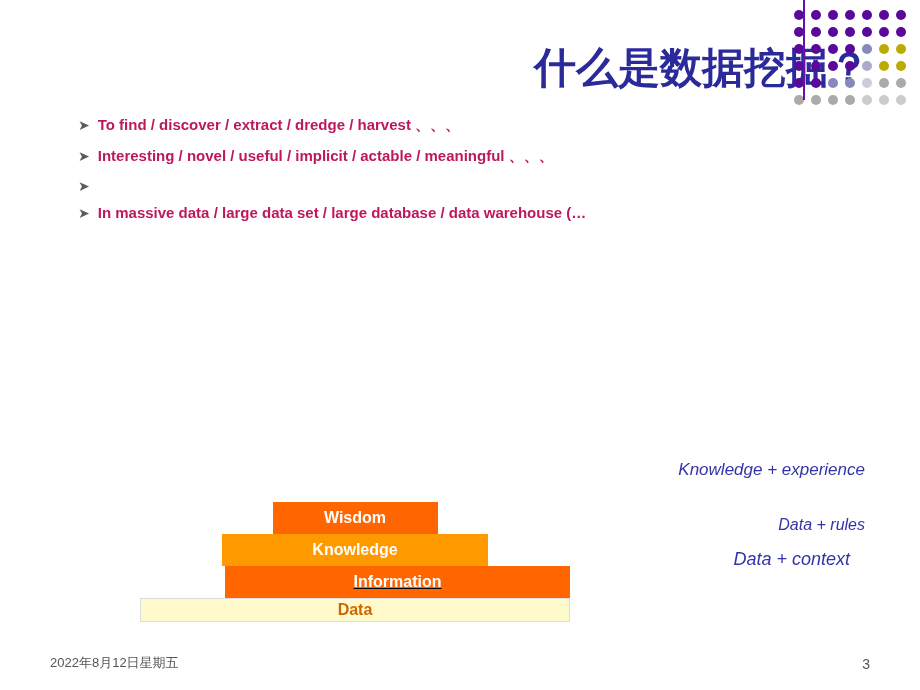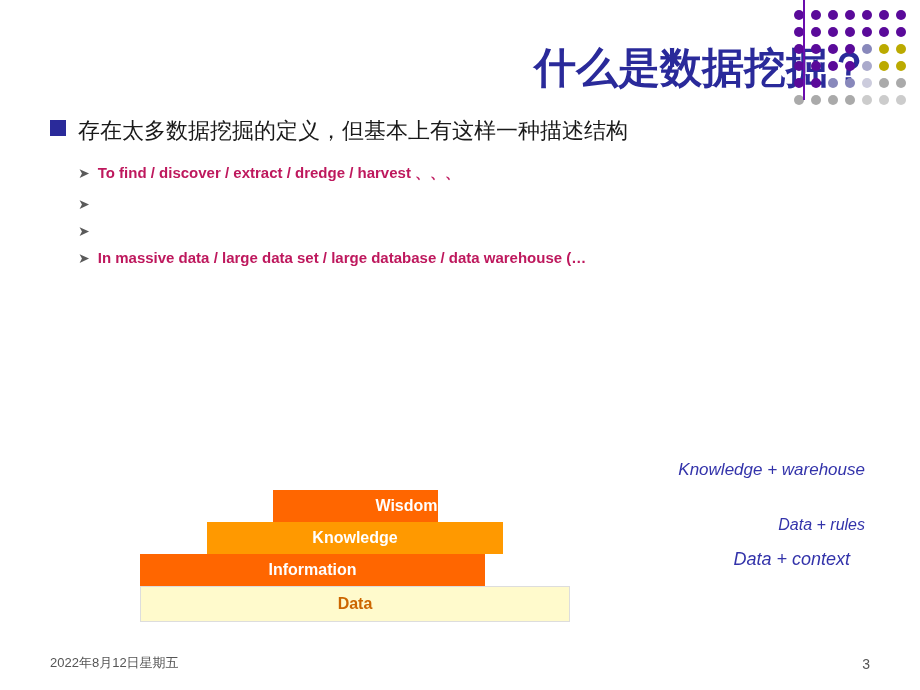--- a/index.html
+++ b/index.html
@@ -175,70 +175,67 @@
     <div class="dot" style="background:#aaaaaa;"></div>
     <div class="dot" style="background:#cccccc;"></div>
     <div class="dot" style="background:#cccccc;"></div>
     <div class="dot" style="background:#cccccc;"></div>
   </div>
 
   <div class="vert-line"></div>
 
   <h1 class="title chinese-text">什么是数据挖掘？</h1>
 
-  <div class="main-bullet">
-    <div class="main-bullet-icon"></div>
-    <div class="main-bullet-text chinese-text">存在太多数据挖掘的定义，但基本上有这样一种描述结构</div>
+
+  <div class="sub-bullets">
+    <div class="sub-bullet">
+      <span class="arrow-icon">➤</span>
+      <span class="sub-bullet-text">To find / discover / extract  / dredge / harvest 、、、</span>
+    </div>
+    <div class="sub-bullet">
+      <span class="arrow-icon">➤</span>
+      <span class="sub-bullet-text">Interesting / novel / useful / implicit / actable / meaningful 、、、</span>
+    </div>
+    <div class="sub-bullet">
+      <span class="arrow-icon">➤</span>
+    </div>
+    <div class="sub-bullet">
+      <span class="arrow-icon">➤</span>
+      <span class="sub-bullet-text">In massive data / large data set / large database / data warehouse (…</span>
+    </div>
   </div>
 
-  <div class="sub-bullets">
-    <div class="sub-bullet">
-      <span class="arrow-icon">➤</span>
-      <span class="sub-bullet-text">To find / discover / extract  / dredge / harvest 、、、</span>
-    </div>
-    <div class="sub-bullet">
-      <span class="arrow-icon">➤</span>
-    </div>
-    <div class="sub-bullet">
-      <span class="arrow-icon">➤</span>
-    </div>
-    <div class="sub-bullet">
-      <span class="arrow-icon">➤</span>
-      <span class="sub-bullet-text">In massive data / large data set / large database / data warehouse (…</span>
-    </div>
-  </div>
-
   <div style="position:absolute; bottom:68px; left:140px; width:430px;">
 
     <div style="display:flex; justify-content:center; margin-bottom:0;">
-      <div style="background:#ff6600; color:#fff; font-weight:bold; font-size:16px; text-align:right; padding:7px 0; width:165px;">
+      <div style="background:#ff6600; color:#fff; font-weight:bold; font-size:16px; text-align:center; padding:7px 0; width:165px;">
         <span>Wisdom</span>
       </div>
     </div>
 
     <div style="display:flex; justify-content:center;">
-      <div style="background:#ff9900; color:#fff; font-weight:bold; font-size:16px; text-align:center; padding:7px 0; width:296px;">
+      <div style="background:#ff9900; color:#fff; font-weight:bold; font-size:16px; text-align:center; padding:7px 0; width:266px;">
         <span>Knowledge</span>
       </div>
     </div>
 
-    <div style="display:flex; justify-content:flex-start;">
+    <div style="display:flex; justify-content:flex-end;text-decoration:underline;">
       <div style="background:#ff6600; color:#fff; font-weight:bold; font-size:16px; text-align:center; padding:7px 0; width:345px;">
         <span>Information</span>
       </div>
     </div>
 
     <div style="display:flex; justify-content:center;">
-      <div style="background:#fffacc; color:#cc6600; font-weight:bold; font-size:16px; text-align:center; padding:8px 0; width:430px; border:1px solid #ddd;">
+      <div style="background:#fffacc; color:#cc6600; font-weight:bold; font-size:16px; text-align:center; padding:2px 0; width:430px; border:1px solid #ddd;">
         <span>Data</span>
       </div>
     </div>
   </div>
 
-  <div style="position:absolute; right:55px; bottom:210px; font-style:italic; font-size:17px; color:#3333aa;">Knowledge + warehouse</div>
+  <div style="position:absolute; right:55px; bottom:210px; font-style:italic; font-size:17px; color:#3333aa;">Knowledge + experience</div>
 
   <div style="position:absolute; right:55px; bottom:156px; font-style:italic; font-size:16px; color:#3333aa;">Data + rules</div>
 
   <div style="position:absolute; right:70px; bottom:120px; font-style:italic; font-size:18px; color:#3333aa;">Data + context</div>
 
   <div class="footer chinese-text">2022年8月12日星期五</div>
   <div class="page-num">3</div>
 </div>
 
 </body></html>

